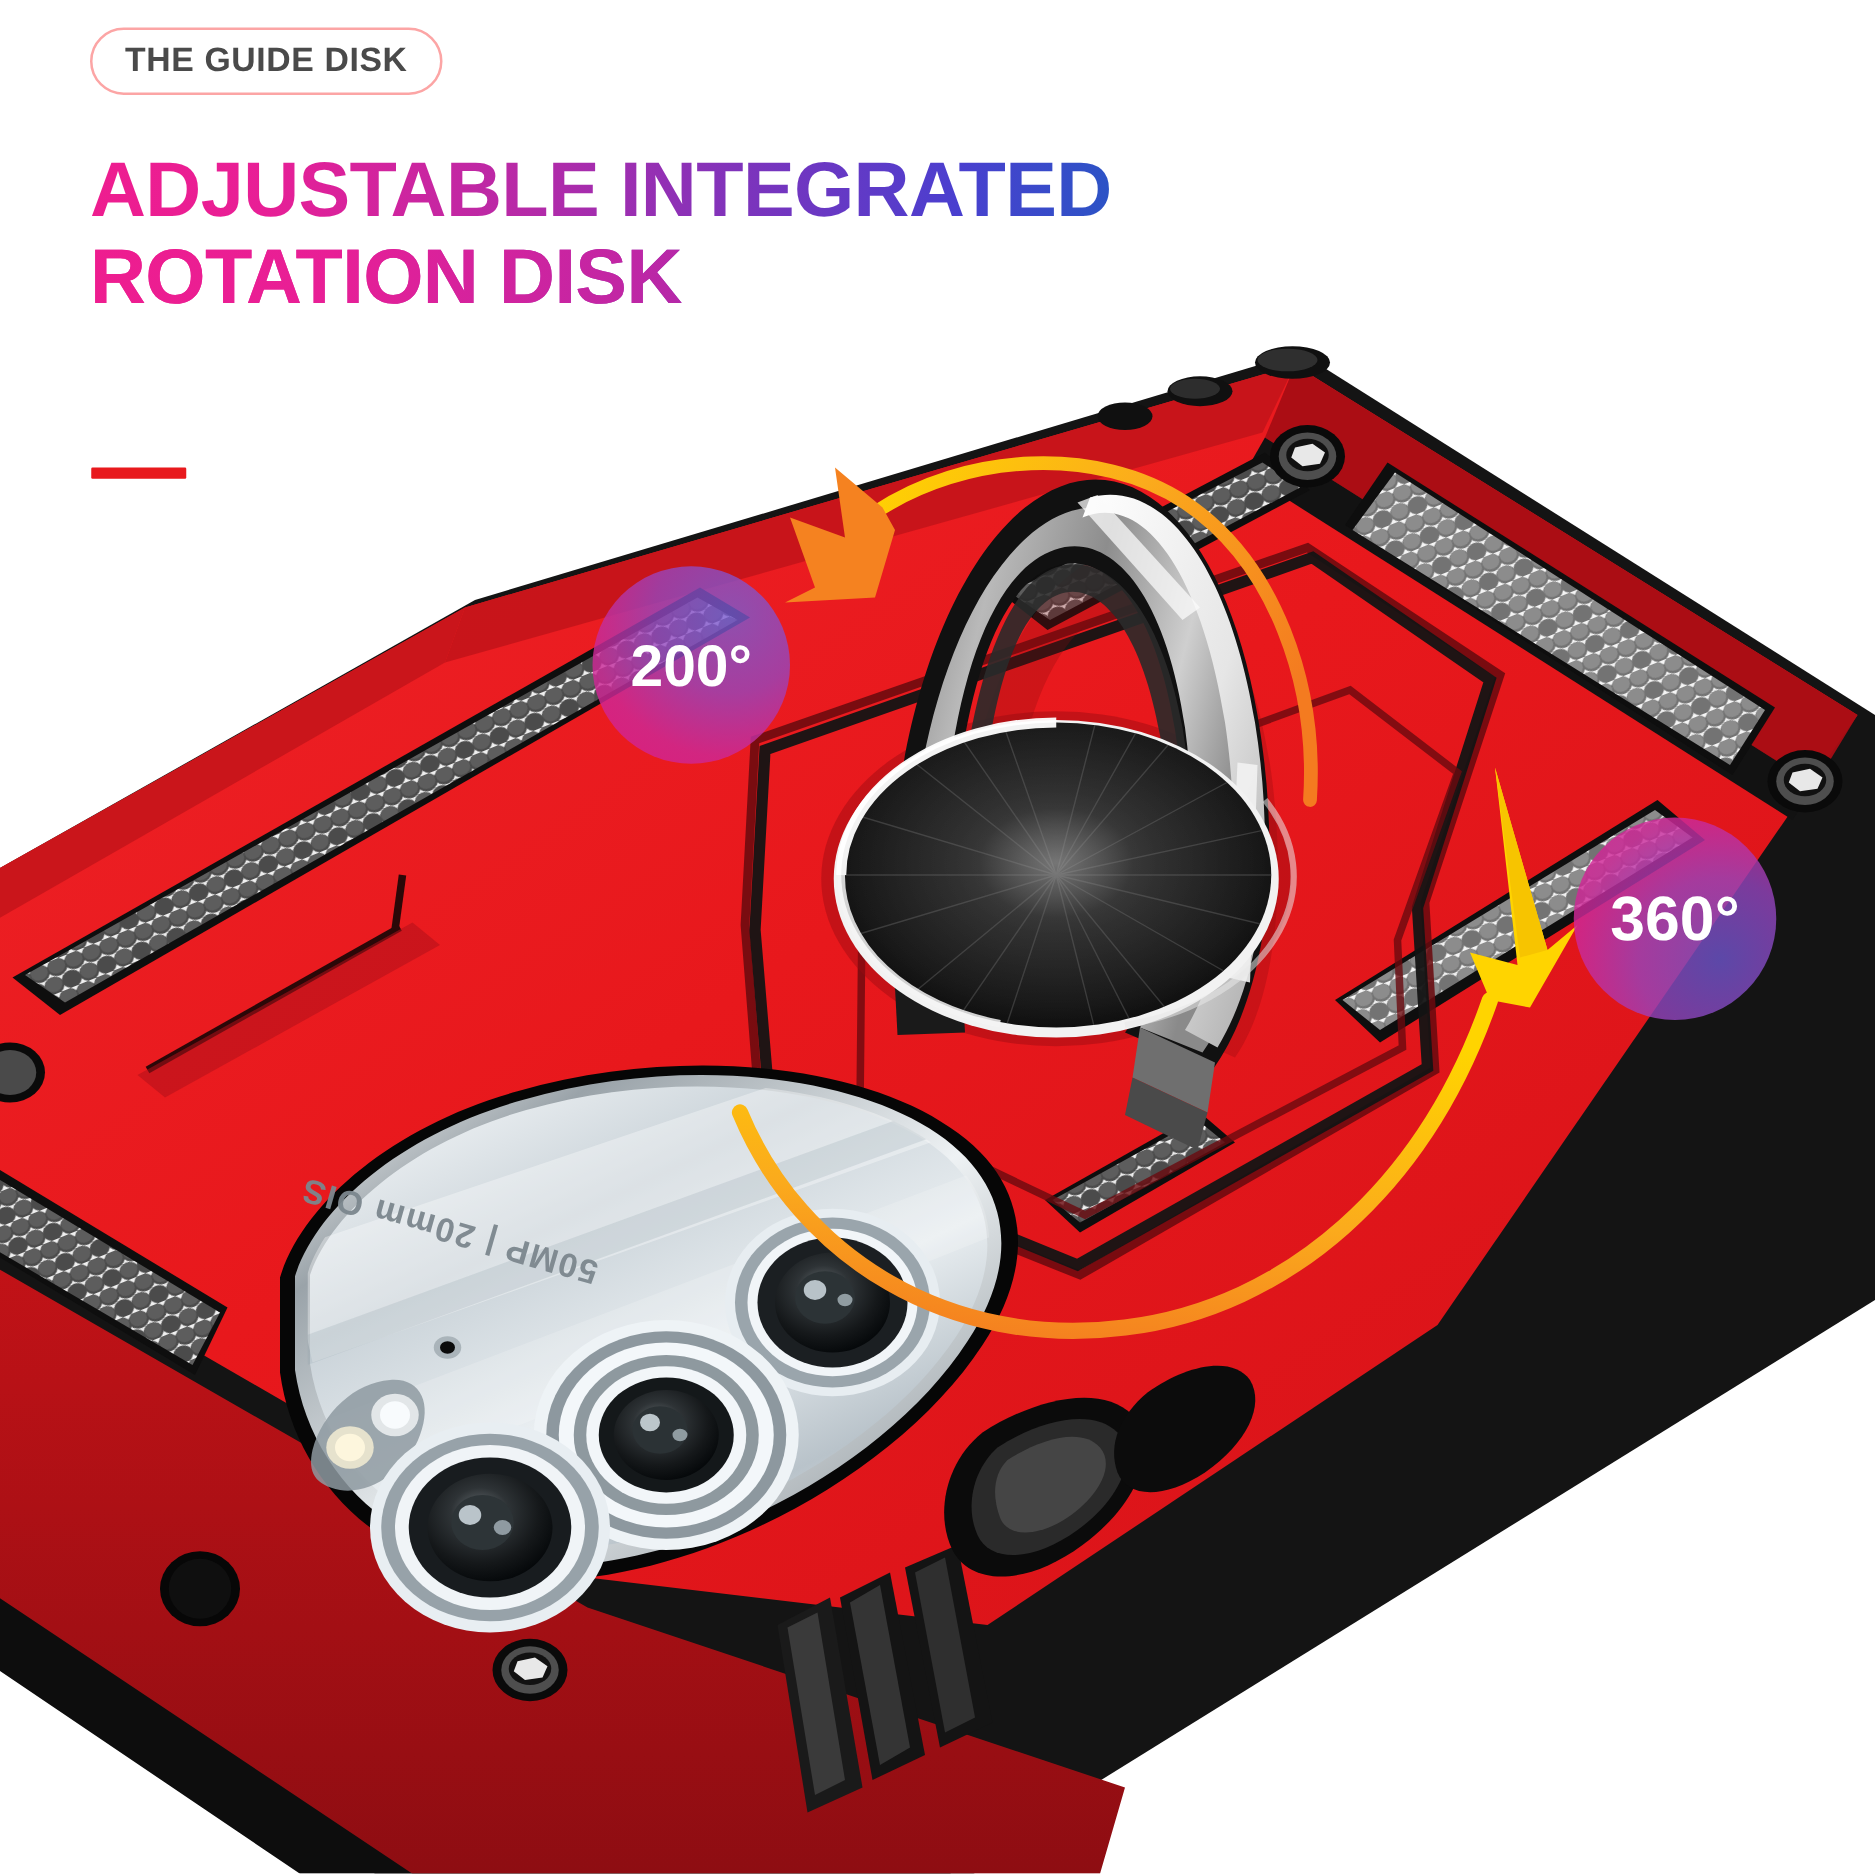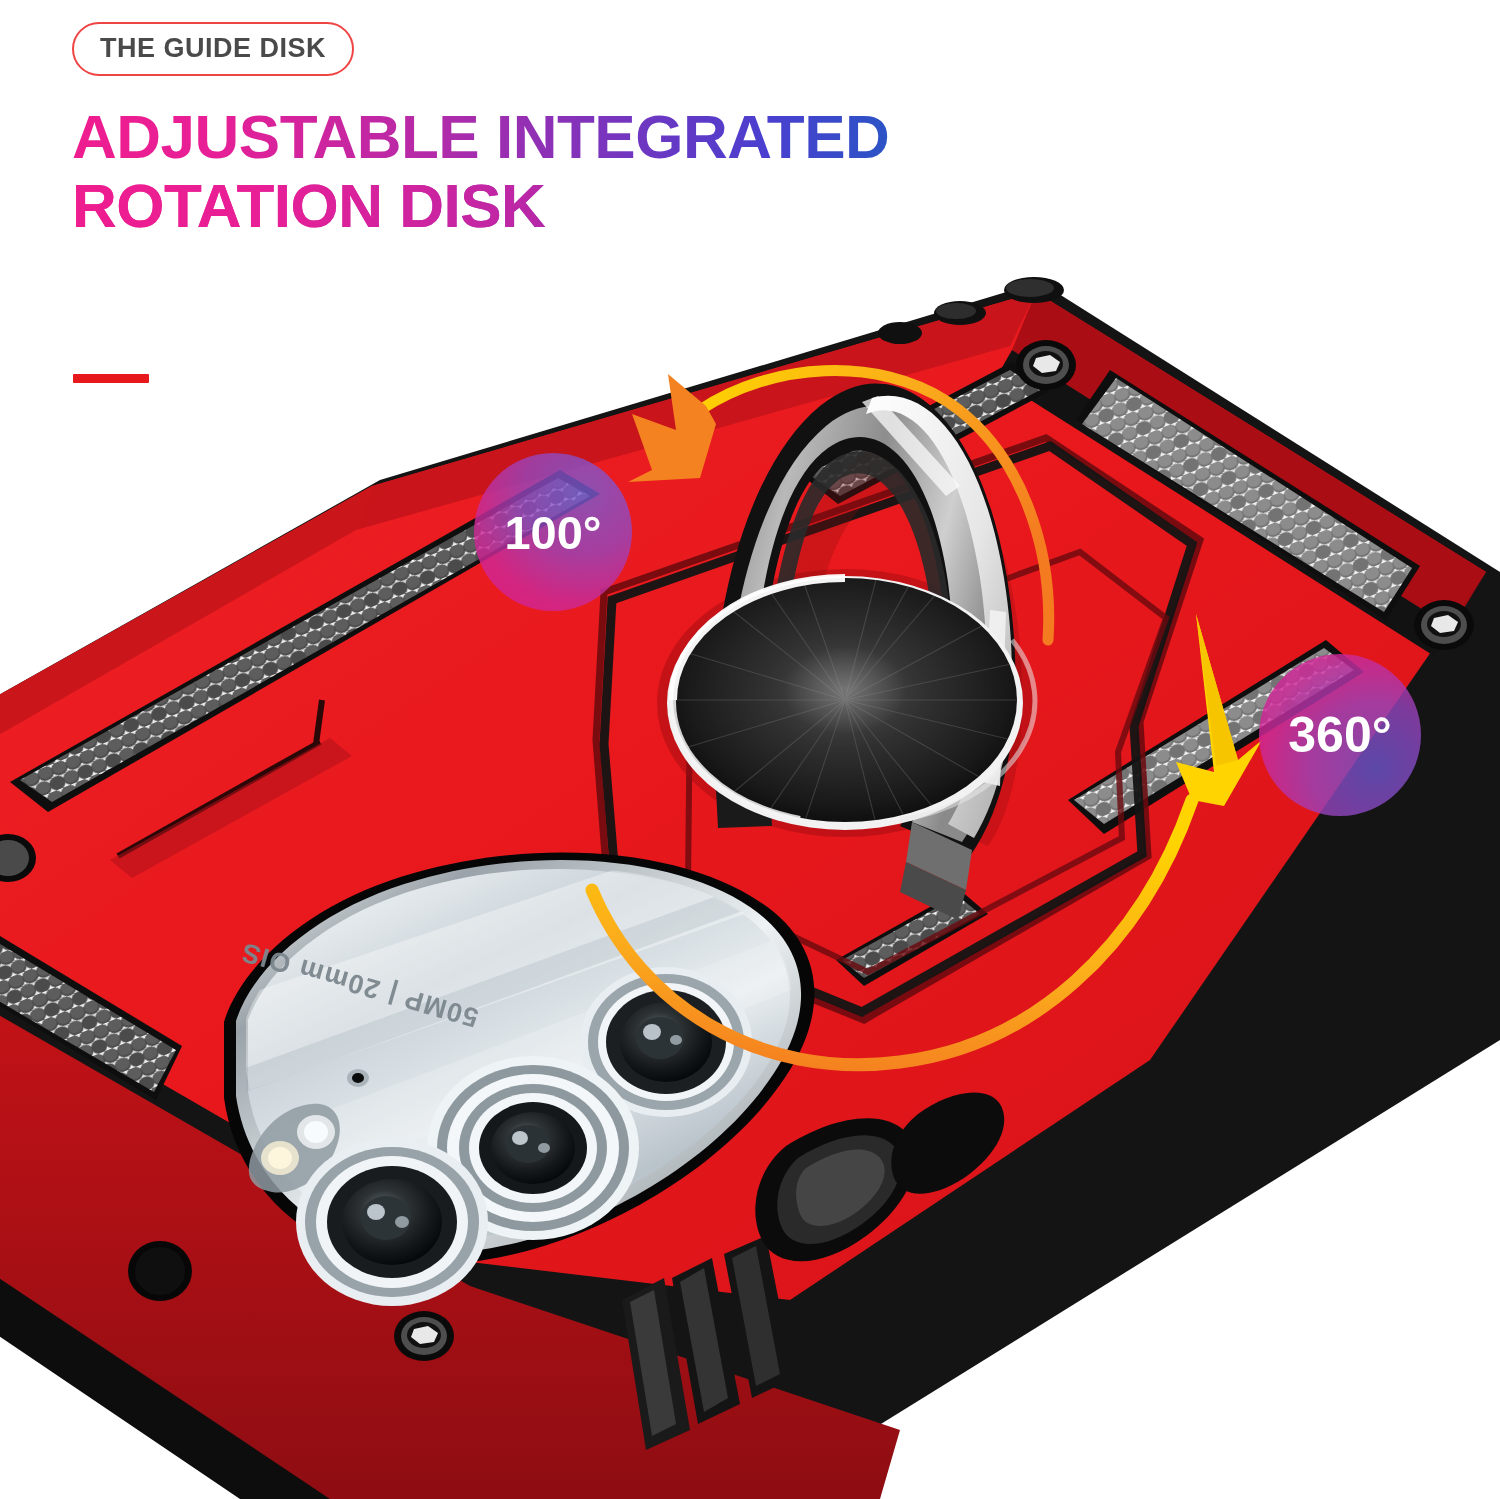--- a/index.html
+++ b/index.html
@@ -18,35 +18,35 @@
     background: #ffffff;
     overflow: hidden;
   }
 
   
   #badge-pill {
     position: absolute;
     left: 72px;
     top: 22px;
     padding: 11px 26px 12px 26px;
-    border: 2px solid #ef4444;
+    border: 2px solid #fca5a5;
     border-radius: 999px;
     font-size: 27px;
     font-weight: bold;
     letter-spacing: 0.5px;
     color: #4a4a4a;
     line-height: 1;
     white-space: nowrap;
     background: #fff;
   }
 
   #headline {
     position: absolute;
     left: 72px;
-    top: 102px;
+    top: 118px;
     width: 880px;
     font-size: 62px;
     font-weight: bold;
     line-height: 1.12;
     letter-spacing: -0.5px;
     margin: 0;
     background: linear-gradient(95deg,
         #ee1d8f 0%,
         #e81f96 16%,
         #b52aa8 40%,
@@ -605,20 +605,20 @@
                  L 1238,760
                  L 1262,740
                  L 1224,806 Z" fill="#ffd400"></path>
         <path d="M 1196,614 L 1238,760 L 1216,766 Z" fill="#f7c400"></path>
       </g>
 
     </g>
   </svg>
 
   <div class="callout" id="callout-100">
-    <span>100°</span>
+    <span>200°</span>
   </div>
 
   <div class="callout" id="callout-360">
     <span>360°</span>
   </div>
 
 </div>
 
 </body></html>

